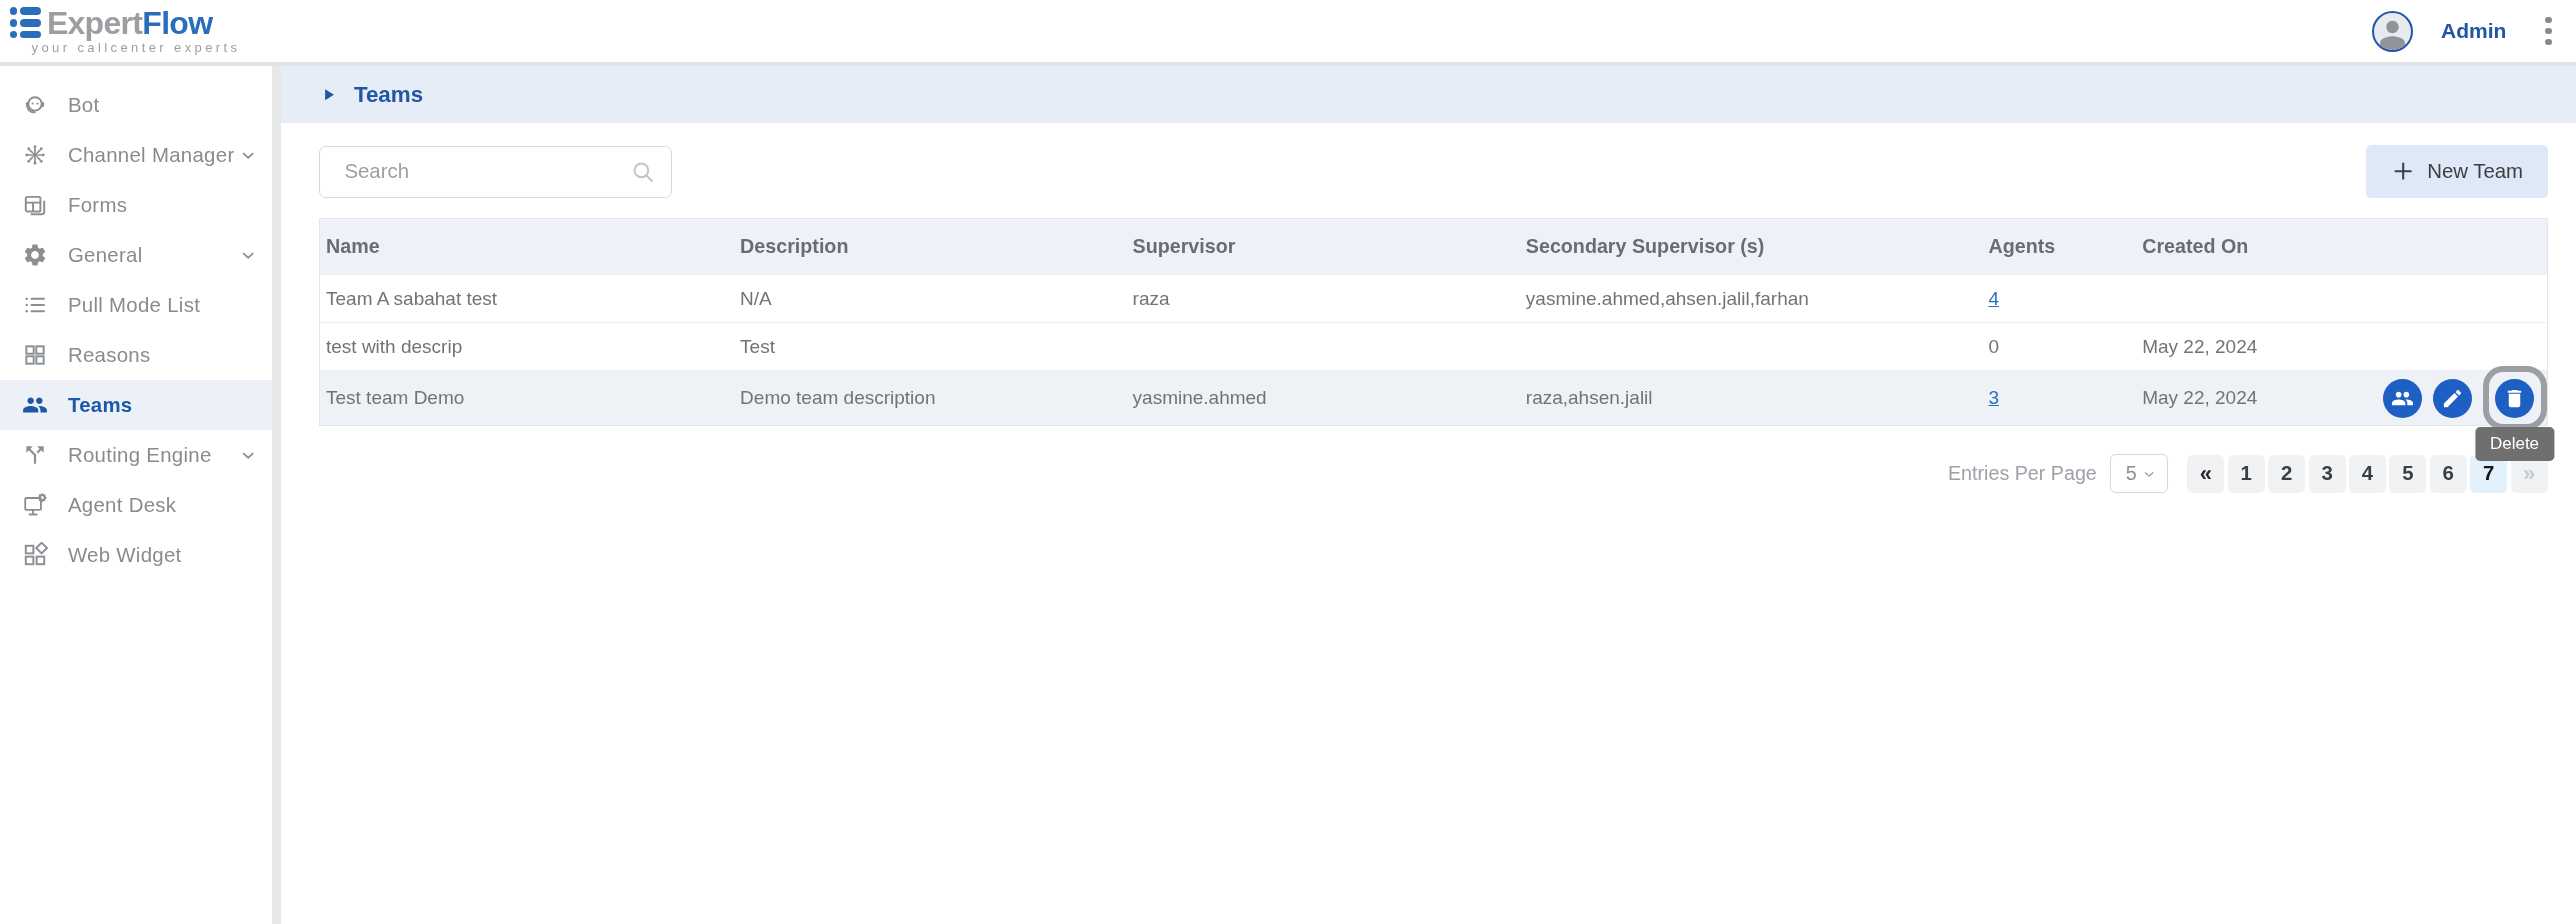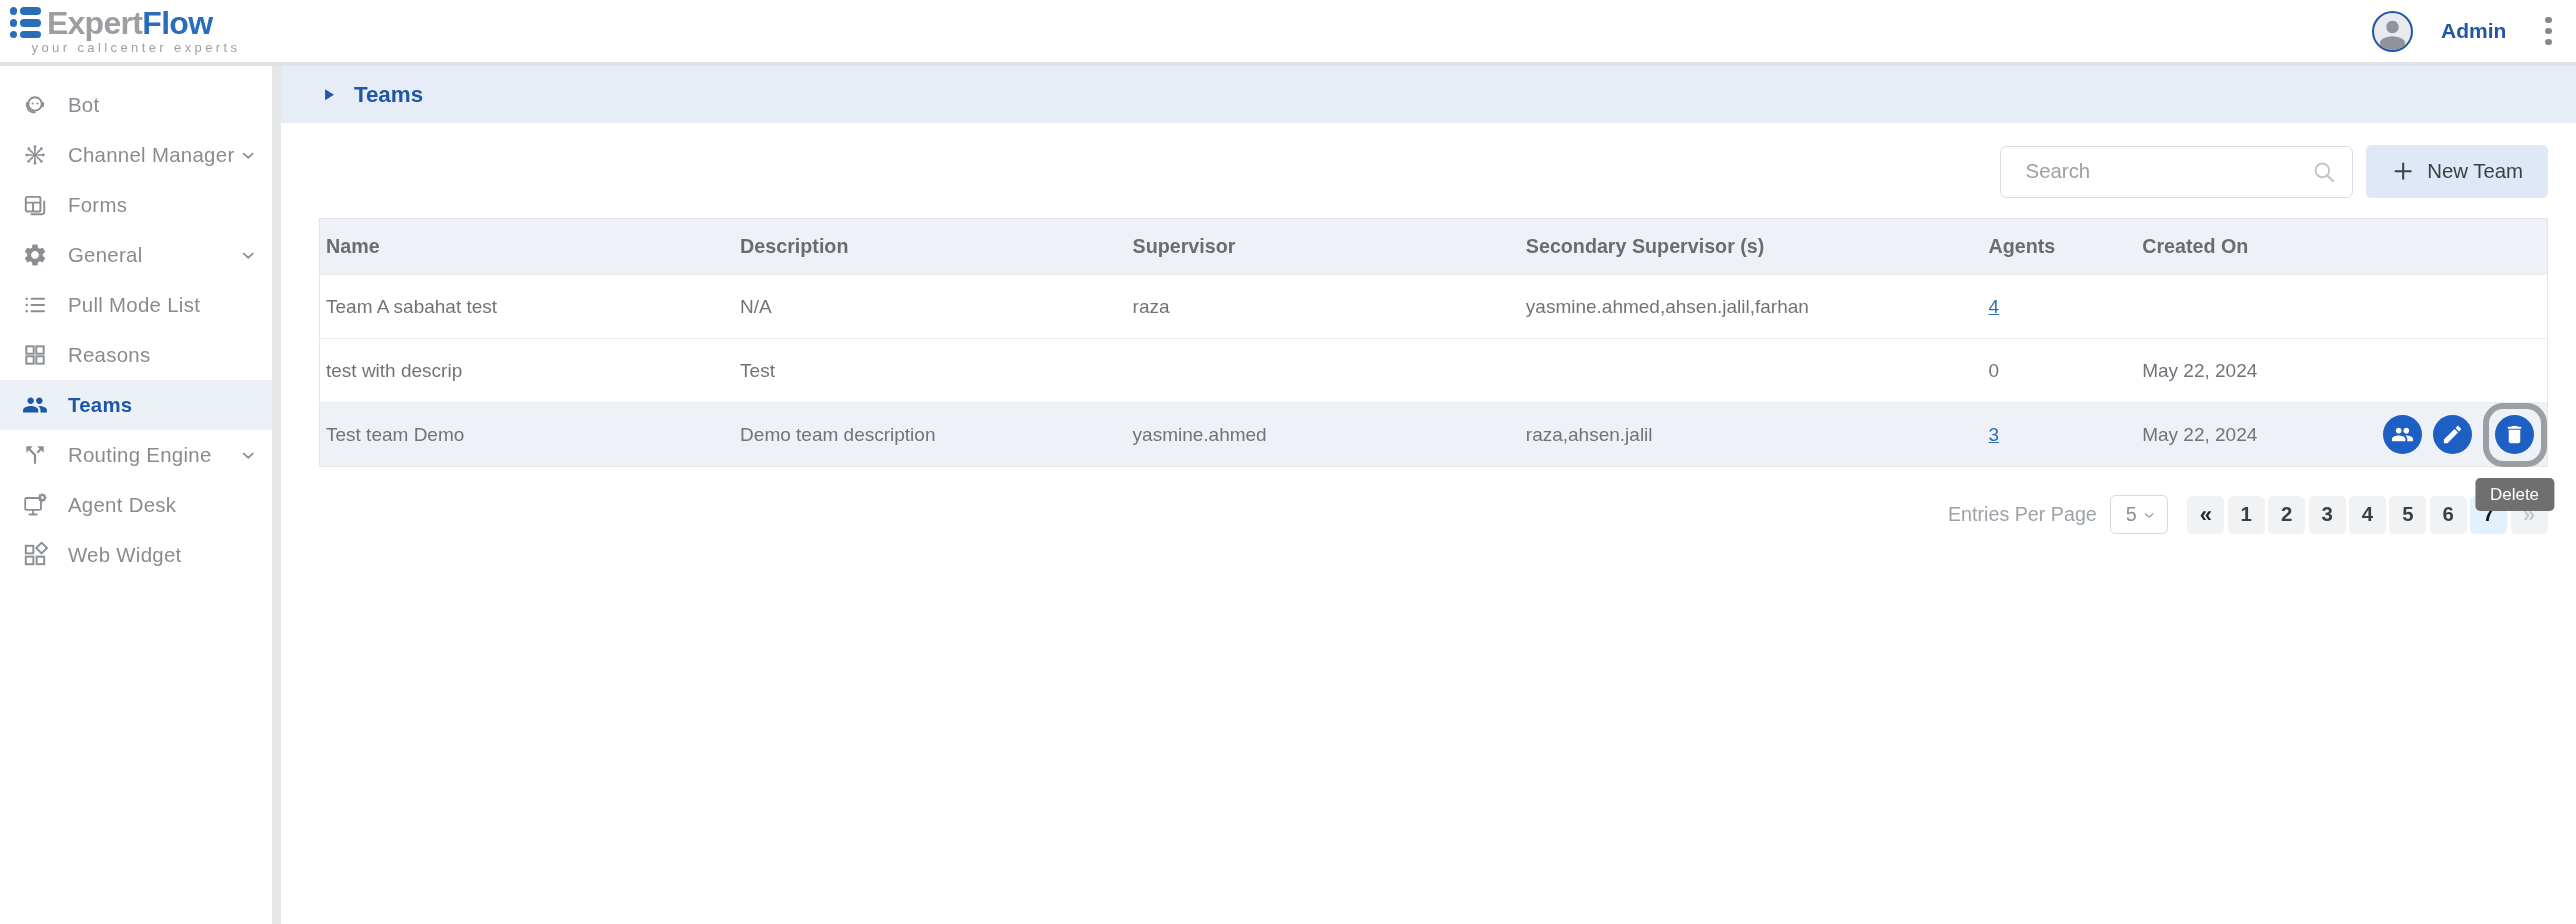--- a/index.html
+++ b/index.html
@@ -42,50 +42,50 @@
   .side-item.active .icn { color:#1d57a6; }
 
   .main { flex:1; display:flex; flex-direction:column; background:#fff; min-width:0; }
   .band { height:57px; flex:0 0 57px; background:#e7edf6; display:flex; align-items:center; padding-left:39px; gap:16.3px; }
   .band svg { width:17.6px; height:17.6px; }
   .band-title { font-size:22.4px; font-weight:700; color:#2156a5; }
 
   .content { padding:22px 28.5px 0 38px; }
 
   
-  .toolbar { display:flex; justify-content:flex-end; align-items:center; gap:13px; margin-bottom:20.4px; }
+  .toolbar { display:flex; justify-content:space-between; align-items:center; gap:13px; margin-bottom:20.4px; }
   .search { position:relative; width:353px; height:52px; }
   .search input { width:100%; height:100%; border:1.4px solid #d8dade; border-radius:6.8px; background:#fff;
                   padding:0 53px 0 24.4px; font-size:20.4px; color:#5f6368; outline:none;
                   font-family:"Liberation Sans", sans-serif; }
   .search input::placeholder { color:#9aa0a6; }
   .search .mag { position:absolute; right:16.3px; top:50%; transform:translateY(-50%); display:flex; }
   .search .mag svg { width:26px; height:26px; }
   .newteam { height:53px; padding:0 24.4px; background:#dfe8f6; border:none; border-radius:5.4px;
              display:flex; align-items:center; gap:12.2px; font-size:20.4px; color:#3c4043; cursor:pointer;
              font-family:"Liberation Sans", sans-serif; }
   .newteam svg { width:24.4px; height:24.4px; }
 
   
   table { width:100%; border-collapse:collapse; border:1.4px solid #e3e5e8; }
   thead tr { background:#eef2f8; height:56px; }
   th { text-align:left; font-size:19.7px; color:#686d74; font-weight:700; padding-left:19px; }
-  tbody tr { height:64px; border-top:1.4px solid #ebedef; background:#fff; }
+  tbody tr { height:48px; border-top:1.4px solid #ebedef; background:#fff; }
   tbody tr.hl { background:#eef2f7; }
   td { font-size:19px; color:#707479; padding-left:19px; }
   td.first, th.first { padding-left:6px; }
   a.lnk { color:#2a6ebb; text-decoration:underline; font-size:19px; cursor:pointer; }
 
   .actions { display:flex; align-items:center; justify-content:flex-end; gap:11px; padding-right:6.8px; height:54px; }
   .act { width:39px; height:39px; border-radius:50%; background:#1d5fc2; border:none; display:flex;
          align-items:center; justify-content:center; cursor:pointer; flex:0 0 auto; }
   .act svg { width:23px; height:23px; }
   .ring { width:64px; height:64px; border:6.8px solid #9b9fa3; border-radius:20.4px; display:flex;
           align-items:center; justify-content:center; position:relative; margin:-12.2px -6.8px -12.2px 0; flex:0 0 auto; }
-  .tooltip { position:absolute; top:69px; left:50%; transform:translateX(-50%); background:#6f6f6f; color:#fff;
+  .tooltip { position:absolute; top:55px; left:50%; transform:translateX(-50%); background:#6f6f6f; color:#fff;
              font-size:17px; padding:6.8px 15px; border-radius:4.8px; white-space:nowrap; z-index:20; }
 
   
   .pager { display:flex; align-items:center; justify-content:flex-end; margin-top:28px; gap:3.4px; }
   .entries-label { font-size:19.7px; color:#9ca2a8; margin-right:9.5px; }
   .perpage { width:58px; height:39px; border:1.4px solid #d5d8dc; border-radius:5.4px; background:#fff;
              display:flex; align-items:center; justify-content:space-between; padding:0 9.5px 0 15px;
              color:#8b9095; font-size:19.7px; margin-right:16.3px; cursor:pointer; }
   .perpage svg { width:16.3px; height:16.3px; }
   .pg { min-width:37px; height:38px; padding:0 6.8px; border-radius:5.4px; background:#f1f2f3; border:none;

